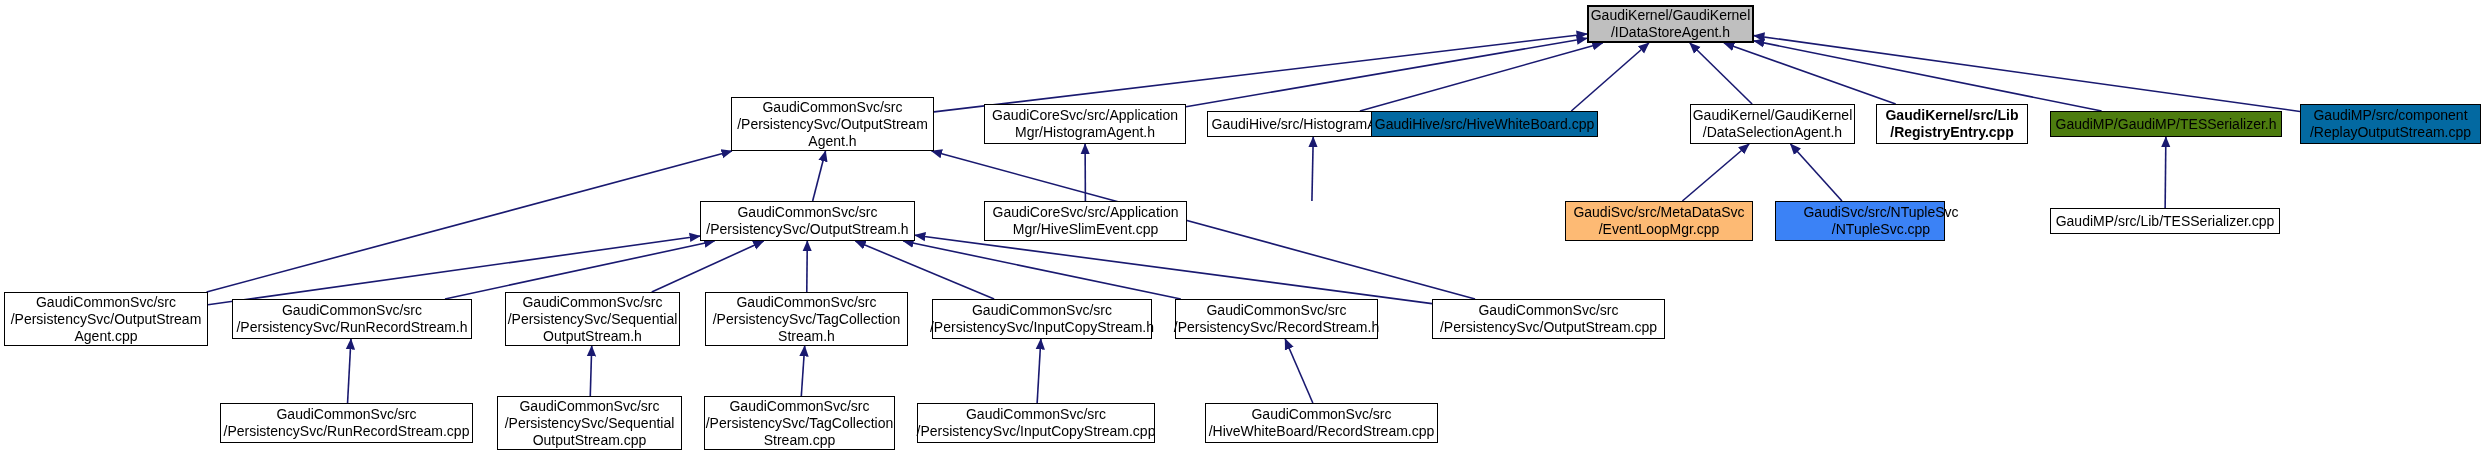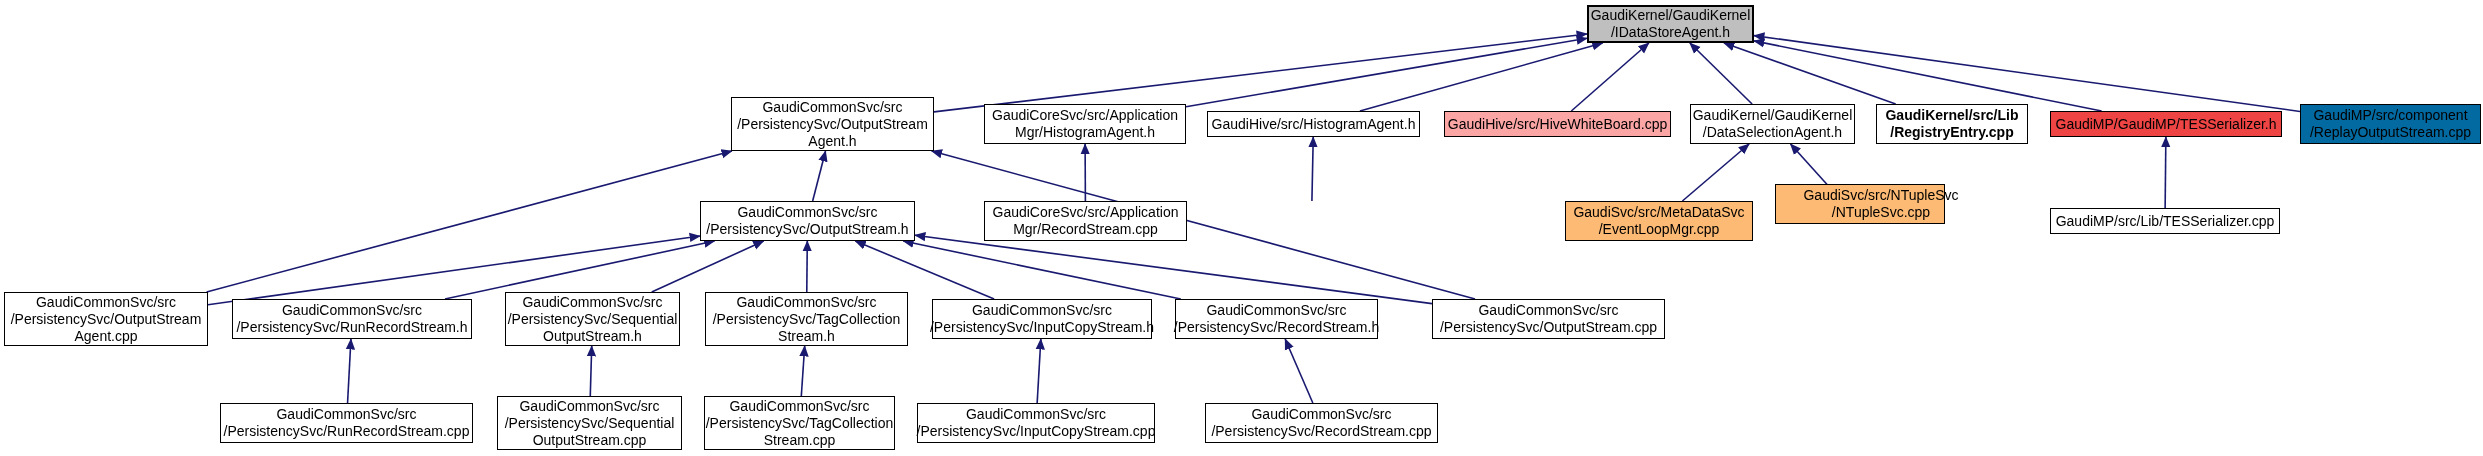--- a/index.html
+++ b/index.html
@@ -82,51 +82,51 @@
         <div class="nl">/PersistencySvc/OutputStream</div>
         <div class="nl">Agent.h</div>
       </div>
       <div class="node" style="left: 984px; top: 104px; width: 202px; height: 40px; background: rgb(255, 255, 255); border-color: rgb(0, 0, 0); color: rgb(0, 0, 0);">
         <div class="nl">GaudiCoreSvc/src/Application</div>
         <div class="nl">Mgr/HistogramAgent.h</div>
       </div>
       <div class="node" style="left: 1207px; top: 111px; width: 213px; height: 26px; background: rgb(255, 255, 255); border-color: rgb(0, 0, 0); color: rgb(0, 0, 0);">
         <div class="nl">GaudiHive/src/HistogramAgent.h</div>
       </div>
-      <div class="node" style="left: 1444px; top: 111px; width: 227px; height: 26px; background: #fca5a5; border-color: rgb(0, 0, 0); color: rgb(0, 0, 0);">
+      <div class="node" style="left: 1371px; top: 111px; width: 227px; height: 26px; background: #0369a1; border-color: rgb(0, 0, 0); color: rgb(0, 0, 0);">
         <div class="nl">GaudiHive/src/HiveWhiteBoard.cpp</div>
       </div>
       <div class="node" style="left: 1690px; top: 104px; width: 165px; height: 40px; background: rgb(255, 255, 255); border-color: rgb(0, 0, 0); color: rgb(0, 0, 0);">
         <div class="nl">GaudiKernel/GaudiKernel</div>
         <div class="nl">/DataSelectionAgent.h</div>
       </div>
       <div class="node" style="left: 1876px; top: 104px; width: 152px; height: 40px; background: rgb(255, 255, 255); border-color: rgb(0, 0, 0); color: rgb(0, 0, 0); font-weight: bold;">
         <div class="nl">GaudiKernel/src/Lib</div>
         <div class="nl">/RegistryEntry.cpp</div>
       </div>
-      <div class="node" style="left: 2050px; top: 111px; width: 232px; height: 26px; background: #ef4444; border-color: rgb(0, 0, 0); color: rgb(0, 0, 0);">
+      <div class="node" style="left: 2050px; top: 111px; width: 232px; height: 26px; background: #4d7c0f; border-color: rgb(0, 0, 0); color: rgb(0, 0, 0);">
         <div class="nl">GaudiMP/GaudiMP/TESSerializer.h</div>
       </div>
       <div class="node" style="left: 2300px; top: 104px; width: 181px; height: 40px; background: #0369a1; border-color: rgb(0, 0, 0); color: rgb(0, 0, 0);">
         <div class="nl">GaudiMP/src/component</div>
         <div class="nl">/ReplayOutputStream.cpp</div>
       </div>
       <div class="node" style="left: 700px; top: 201px; width: 215px; height: 40px; background: rgb(255, 255, 255); border-color: rgb(0, 0, 0); color: rgb(0, 0, 0);">
         <div class="nl">GaudiCommonSvc/src</div>
         <div class="nl">/PersistencySvc/OutputStream.h</div>
       </div>
       <div class="node" style="left: 984px; top: 201px; width: 203px; height: 40px; background: rgb(255, 255, 255); border-color: rgb(0, 0, 0); color: rgb(0, 0, 0);">
         <div class="nl">GaudiCoreSvc/src/Application</div>
-        <div class="nl">Mgr/RecordStream.cpp</div>
+        <div class="nl">Mgr/HiveSlimEvent.cpp</div>
       </div>
       <div class="node" style="left: 1565px; top: 201px; width: 188px; height: 40px; background: #fdba74; border-color: rgb(0, 0, 0); color: rgb(0, 0, 0);">
         <div class="nl">GaudiSvc/src/MetaDataSvc</div>
         <div class="nl">/EventLoopMgr.cpp</div>
       </div>
-      <div class="node" style="left: 1775px; top: 184px; width: 170px; height: 40px; background: #fdba74; border-color: rgb(0, 0, 0); color: rgb(0, 0, 0); padding-left: 42px;">
+      <div class="node" style="left: 1775px; top: 201px; width: 170px; height: 40px; background: #3b82f6; border-color: rgb(0, 0, 0); color: rgb(0, 0, 0); padding-left: 42px;">
         <div class="nl">GaudiSvc/src/NTupleSvc</div>
         <div class="nl">/NTupleSvc.cpp</div>
       </div>
       <div class="node" style="left: 2050px; top: 208px; width: 230px; height: 26px; background: rgb(255, 255, 255); border-color: rgb(0, 0, 0); color: #000000;">
         <div class="nl">GaudiMP/src/Lib/TESSerializer.cpp</div>
       </div>
       <div class="node" style="left: 4px; top: 292px; width: 204px; height: 54px; background: rgb(255, 255, 255); border-color: rgb(0, 0, 0); color: rgb(0, 0, 0);">
         <div class="nl">GaudiCommonSvc/src</div>
         <div class="nl">/PersistencySvc/OutputStream</div>
         <div class="nl">Agent.cpp</div>
@@ -170,16 +170,16 @@
         <div class="nl">GaudiCommonSvc/src</div>
         <div class="nl">/PersistencySvc/TagCollection</div>
         <div class="nl">Stream.cpp</div>
       </div>
       <div class="node" style="left: 917px; top: 403px; width: 238px; height: 40px; background: rgb(255, 255, 255); border-color: rgb(0, 0, 0); color: rgb(0, 0, 0);">
         <div class="nl">GaudiCommonSvc/src</div>
         <div class="nl">/PersistencySvc/InputCopyStream.cpp</div>
       </div>
       <div class="node" style="left: 1205px; top: 403px; width: 233px; height: 40px; background: rgb(255, 255, 255); border-color: rgb(0, 0, 0); color: rgb(0, 0, 0);">
         <div class="nl">GaudiCommonSvc/src</div>
-        <div class="nl">/PersistencySvc/RecordStream.cpp</div>
+        <div class="nl">/HiveWhiteBoard/RecordStream.cpp</div>
       </div>
     </div>
 </div>
 
 </body></html>

